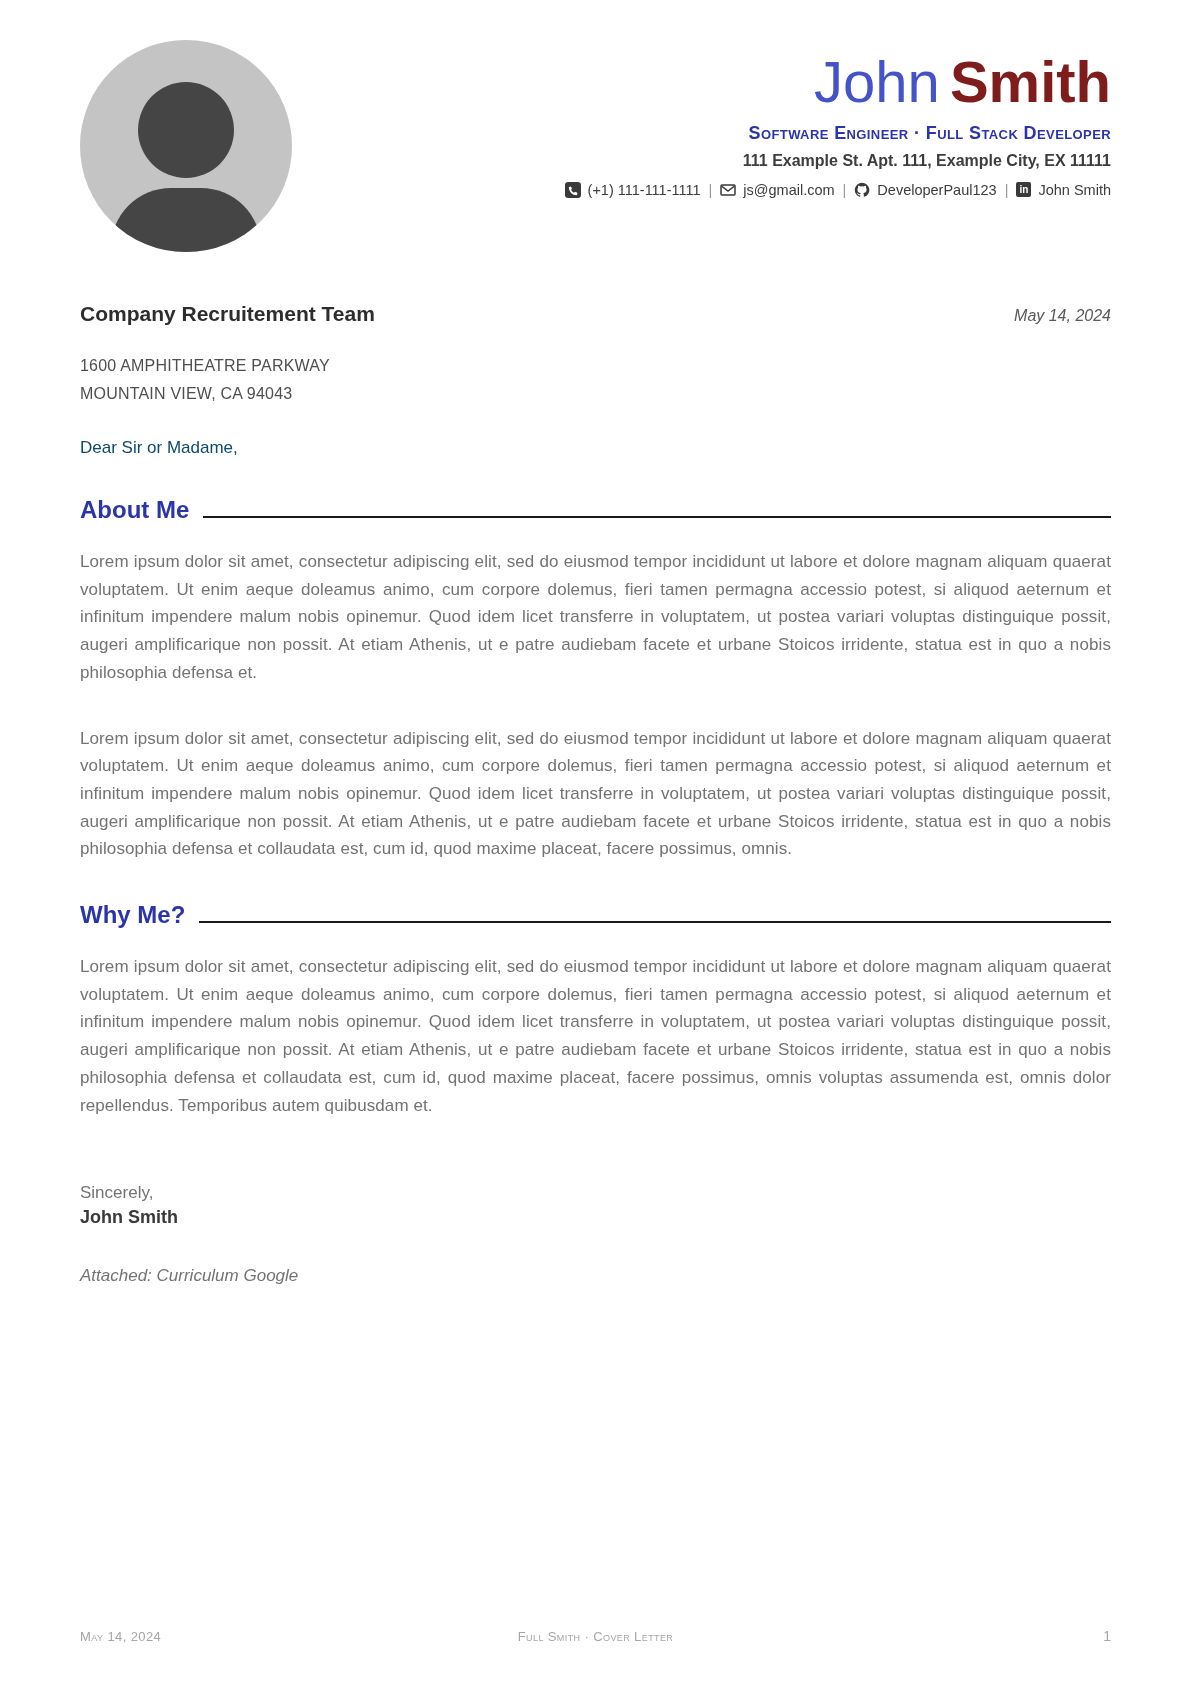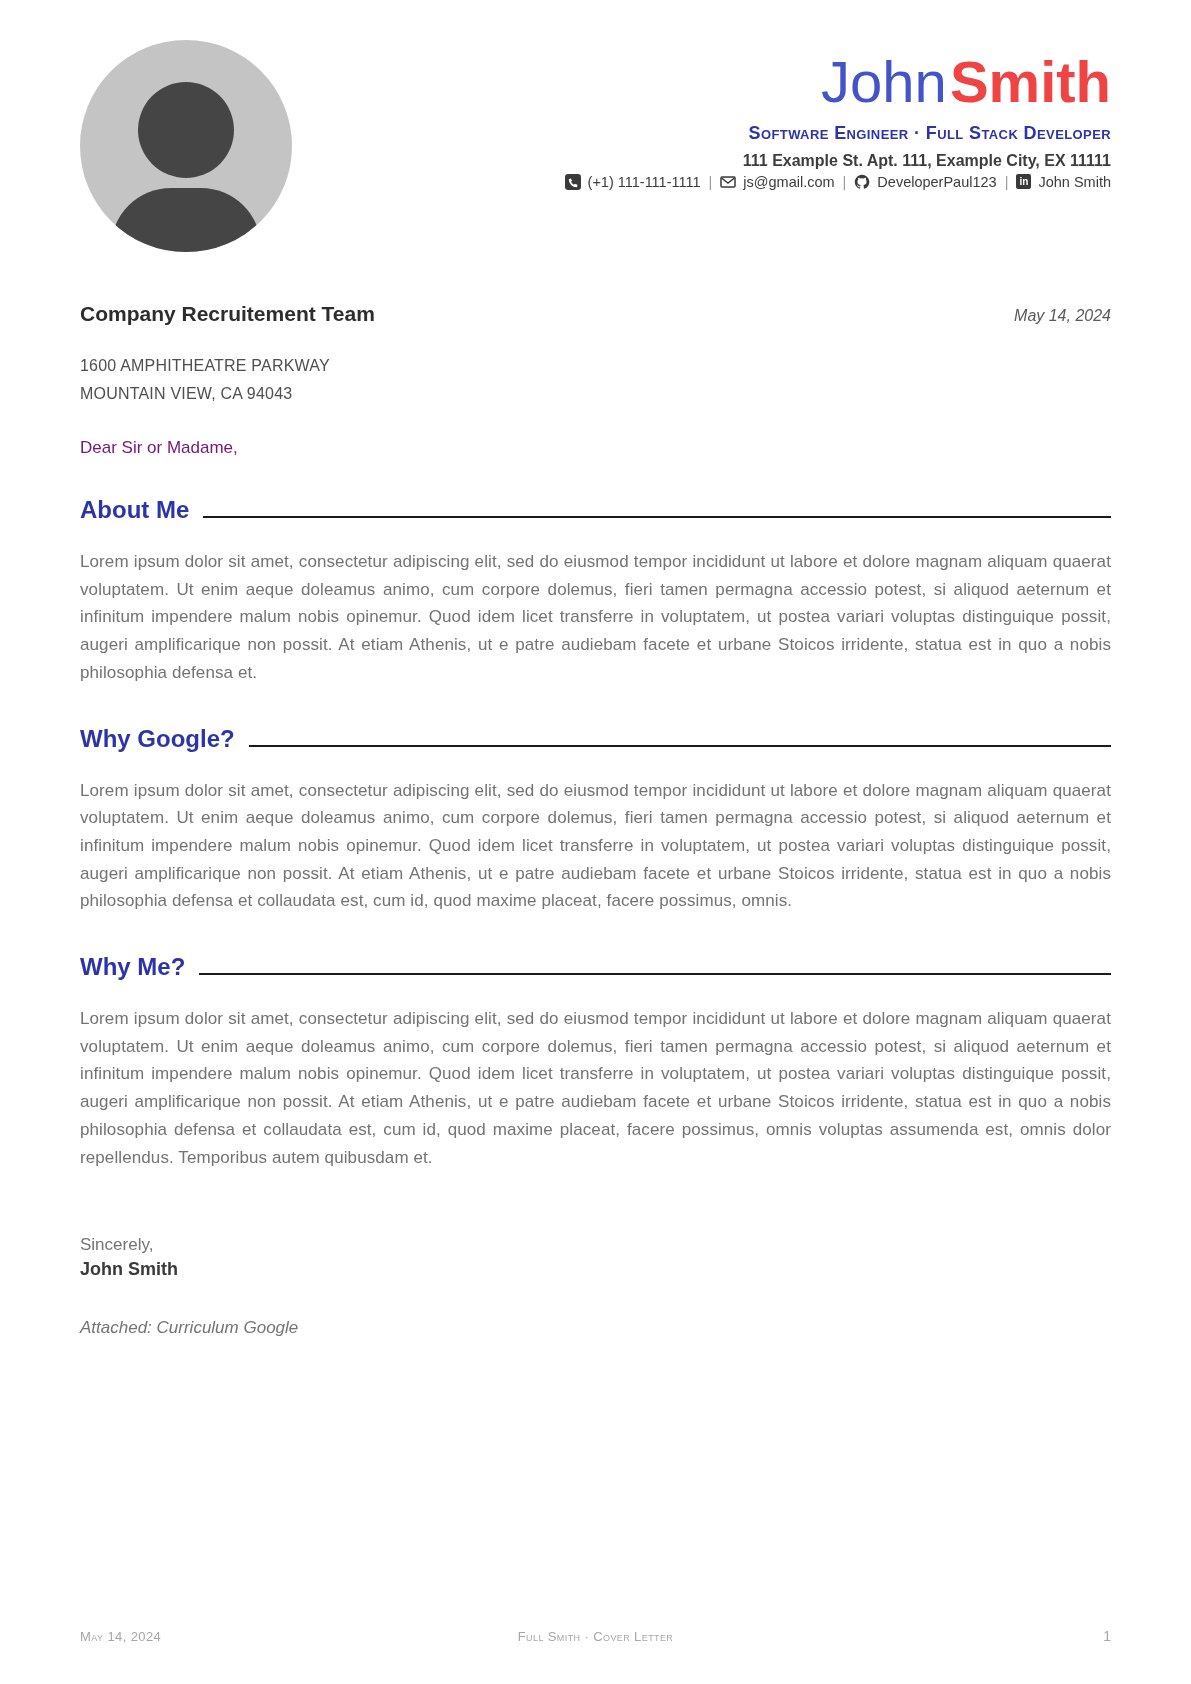--- a/index.html
+++ b/index.html
@@ -23,28 +23,28 @@
     position:absolute;left:50%;top:42px;transform:translateX(-50%);
     width:96px;height:96px;border-radius:50%;background:#454545;
   }
   .avatar .shoulders{
     position:absolute;left:50%;top:148px;transform:translateX(-50%);
     width:150px;height:110px;border-radius:60px 60px 0 0;background:#454545;
   }
   .header-right{flex:1;display:flex;flex-direction:column;align-items:flex-end;padding-top:12px;}
   .name{font-size:58px;line-height:1.05;letter-spacing:0px;white-space:nowrap;}
   .name .first{font-weight:300;color:#4553c9;}
-  .name .last{font-weight:700;color:#ef4444;margin-left:3px;}
+  .name .last{font-weight:700;color:#7f1d1d;margin-left:10px;}
   .position{
     margin-top:10px;font-variant:small-caps;font-weight:600;
     color:#2b35a9;font-size:18px;letter-spacing:0.4px;
   }
   .address{margin-top:8px;font-weight:700;color:#3d3d3d;font-size:16px;}
   .contact{
-    margin-top:4px;display:flex;align-items:center;gap:7px;
+    margin-top:12px;display:flex;align-items:center;gap:7px;
     color:#3d3d3d;font-size:14.5px;
   }
   .contact .sep{color:#9a9a9a;padding:0 1px;}
   .cicon{display:inline-flex;width:16px;height:16px;flex:0 0 auto;}
   .cicon svg{width:16px;height:16px;display:block;}
   .li-box{
     width:15px;height:15px;background:#3a3a3a;border-radius:2px;
     color:#fff;font-size:10px;font-weight:700;display:inline-flex;
     align-items:center;justify-content:center;line-height:1;
   }
@@ -56,21 +56,21 @@
   .letter-date{font-size:16px;font-style:italic;color:#5a5a5a;}
   .company-block{margin-top:26px;color:#4f4f4f;font-size:16px;line-height:1.75;}
   .company-name{font-variant:small-caps;font-size:17px;}
   .company-line{letter-spacing:0.2px;}
   
   .subject{
     margin-top:46px;display:inline-block;
     font-size:21.5px;font-weight:700;color:#3a3a3a;
     border-bottom:2px solid #9a9a9a;padding-bottom:4px;
   }
-  .greeting{margin-top:30px;font-size:17px;color:#701a75;}
+  .greeting{margin-top:30px;font-size:17px;color:#0c4a6e;}
   
   .section{margin-top:38px;}
   .section-head{display:flex;align-items:flex-end;}
   .section-title{font-size:24px;font-weight:700;color:#2b35a9;white-space:nowrap;}
   .section-rule{flex:1;border-bottom:2.5px solid #1a1a1a;margin-left:14px;margin-bottom:6px;}
   .section-body{
     margin-top:24px;font-size:17px;color:#737373;line-height:1.63;
     text-align:justify;letter-spacing:0.1px;
   }
   
@@ -148,24 +148,20 @@
 
   <div class="section">
     <div class="section-head">
       <span class="section-title">About Me</span>
       <span class="section-rule"></span>
     </div>
     <div class="section-body">Lorem ipsum dolor sit amet, consectetur adipiscing elit, sed do eiusmod tempor incididunt ut labore et dolore magnam aliquam quaerat voluptatem. Ut enim aeque doleamus animo, cum corpore dolemus, fieri tamen permagna accessio potest, si aliquod aeternum et infinitum impendere malum nobis opinemur. Quod idem licet transferre in voluptatem, ut postea variari voluptas distinguique possit, augeri amplificarique non possit. At etiam Athenis, ut e patre audiebam facete et urbane Stoicos irridente, statua est in quo a nobis philosophia defensa et.</div>
   </div>
 
   <div class="section">
-    <div class="section-head">
-      <span class="section-title">Why Google?</span>
-      <span class="section-rule"></span>
-    </div>
     <div class="section-body">Lorem ipsum dolor sit amet, consectetur adipiscing elit, sed do eiusmod tempor incididunt ut labore et dolore magnam aliquam quaerat voluptatem. Ut enim aeque doleamus animo, cum corpore dolemus, fieri tamen permagna accessio potest, si aliquod aeternum et infinitum impendere malum nobis opinemur. Quod idem licet transferre in voluptatem, ut postea variari voluptas distinguique possit, augeri amplificarique non possit. At etiam Athenis, ut e patre audiebam facete et urbane Stoicos irridente, statua est in quo a nobis philosophia defensa et collaudata est, cum id, quod maxime placeat, facere possimus, omnis.</div>
   </div>
 
   <div class="section">
     <div class="section-head">
       <span class="section-title">Why Me?</span>
       <span class="section-rule"></span>
     </div>
     <div class="section-body">Lorem ipsum dolor sit amet, consectetur adipiscing elit, sed do eiusmod tempor incididunt ut labore et dolore magnam aliquam quaerat voluptatem. Ut enim aeque doleamus animo, cum corpore dolemus, fieri tamen permagna accessio potest, si aliquod aeternum et infinitum impendere malum nobis opinemur. Quod idem licet transferre in voluptatem, ut postea variari voluptas distinguique possit, augeri amplificarique non possit. At etiam Athenis, ut e patre audiebam facete et urbane Stoicos irridente, statua est in quo a nobis philosophia defensa et collaudata est, cum id, quod maxime placeat, facere possimus, omnis voluptas assumenda est, omnis dolor repellendus. Temporibus autem quibusdam et.</div>
   </div>

